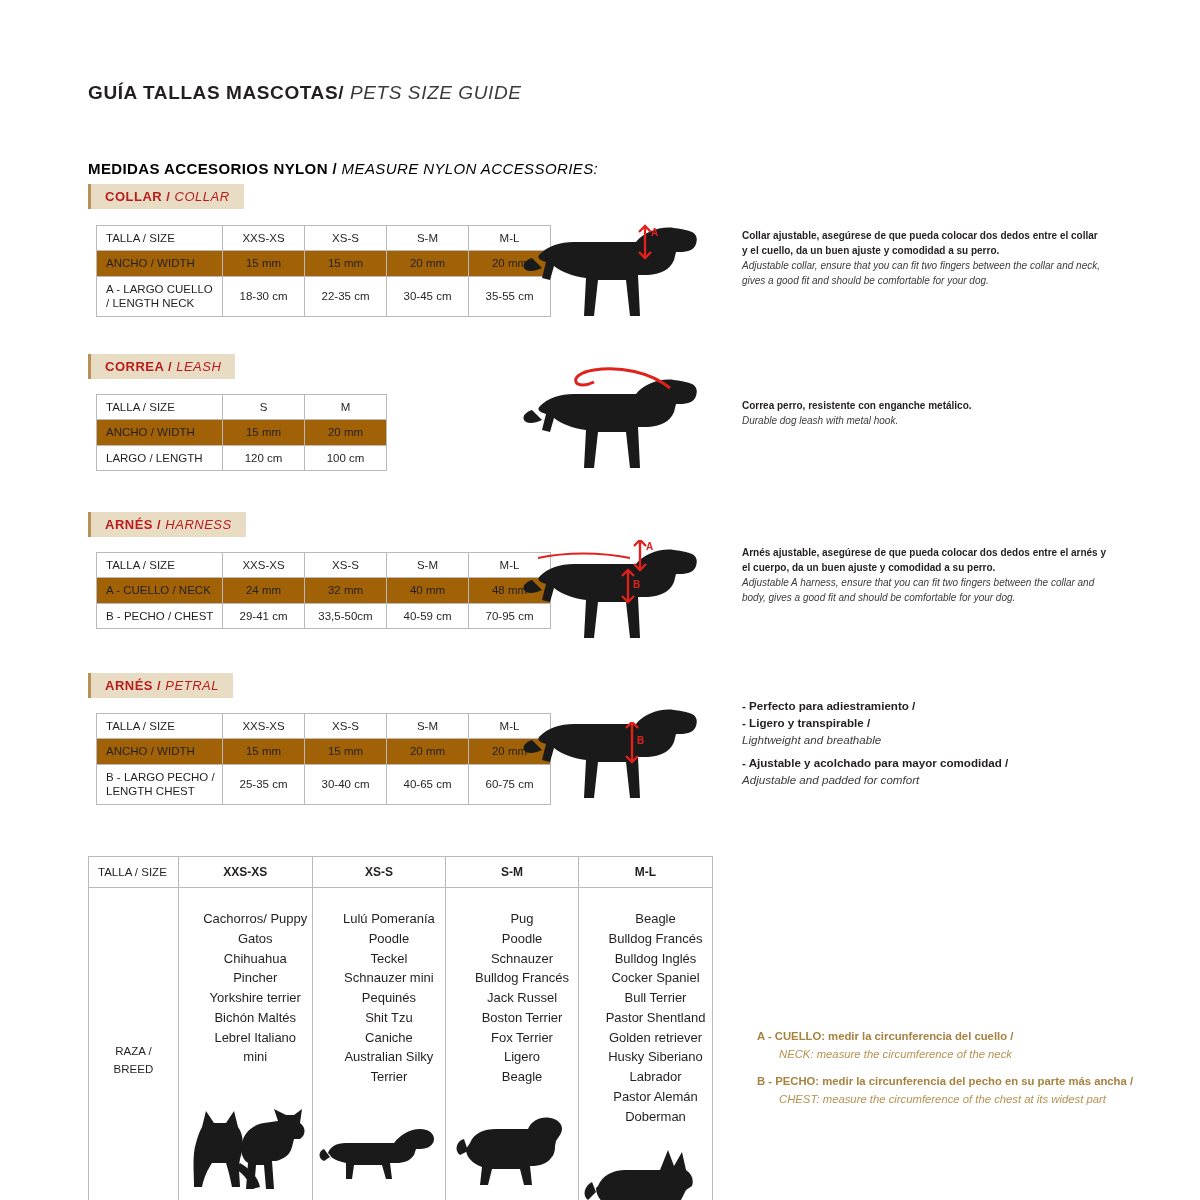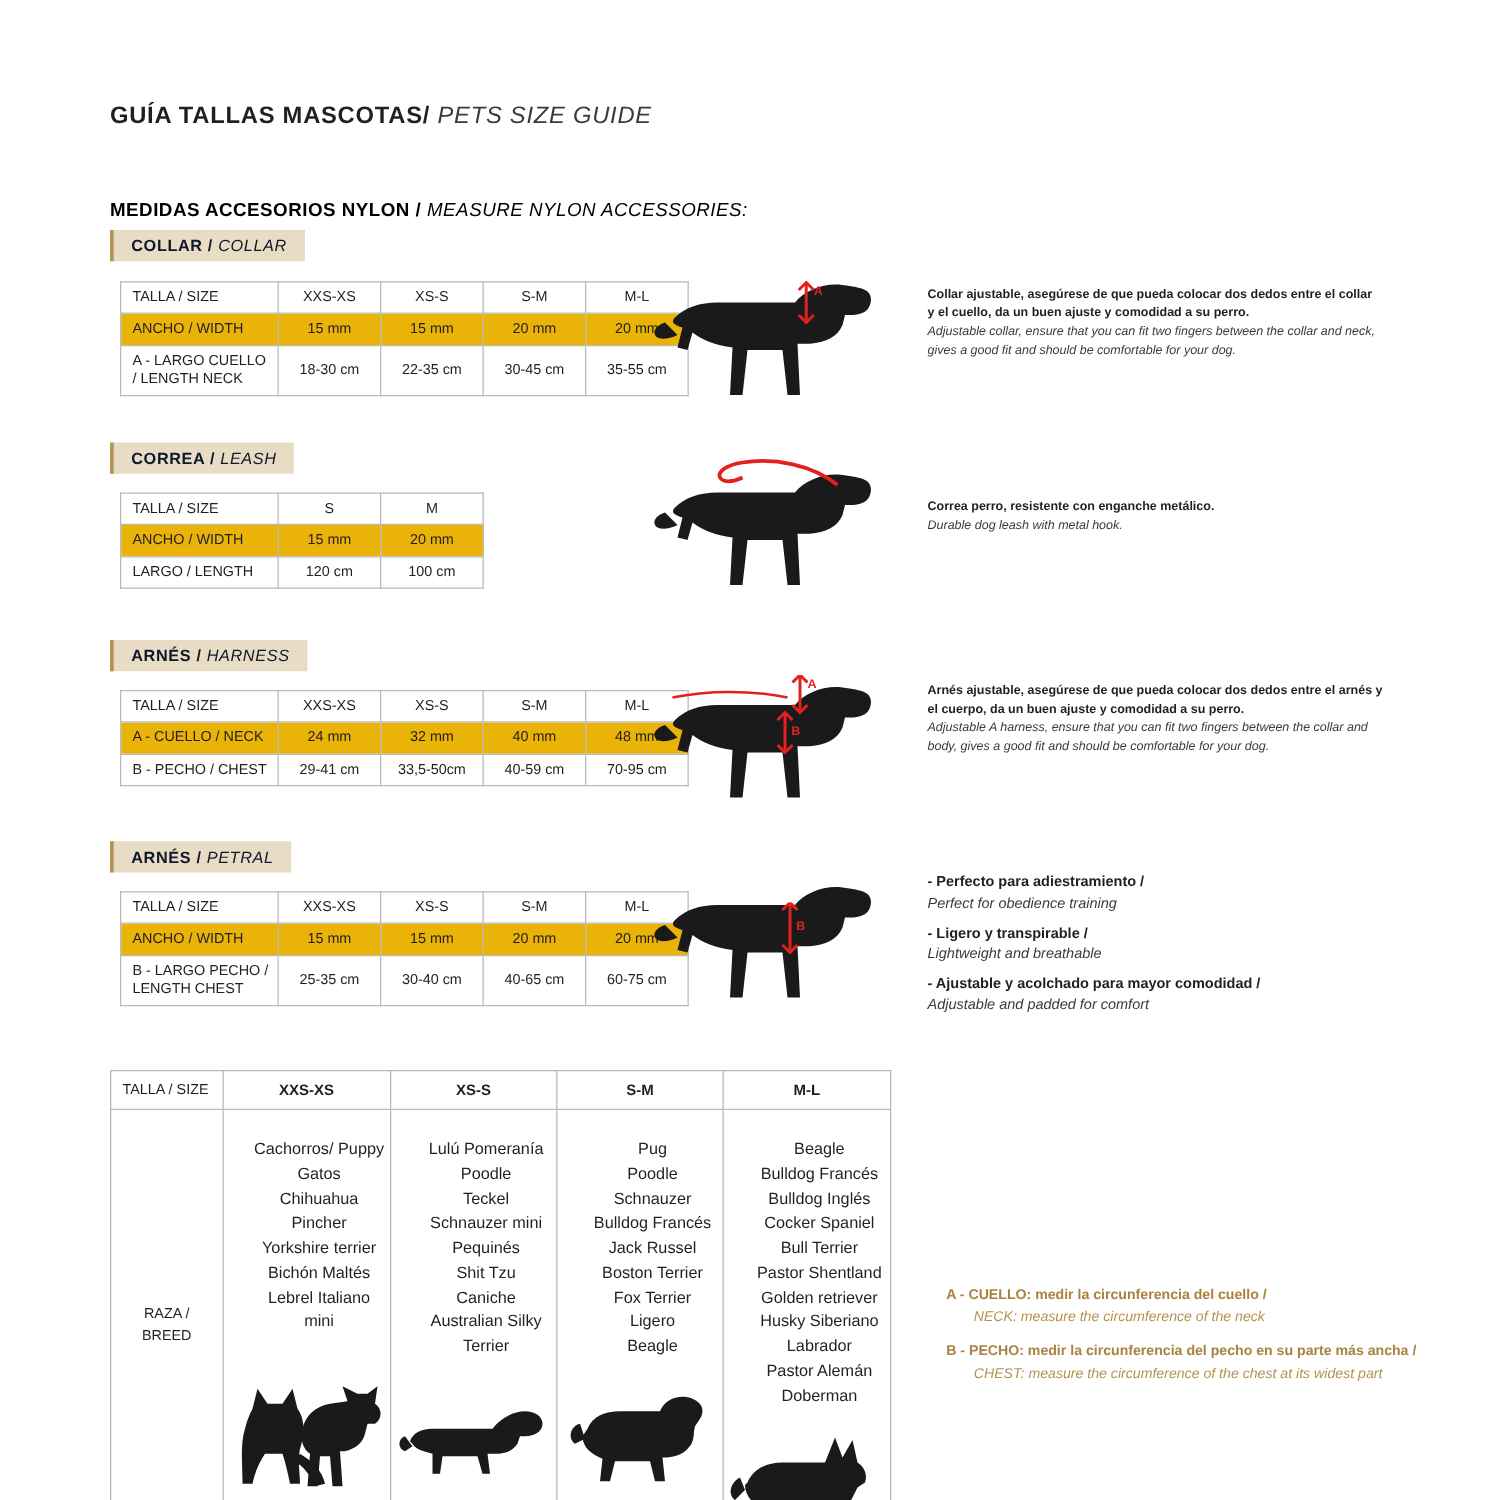--- a/index.html
+++ b/index.html
@@ -22,40 +22,40 @@
   .sub-title{
     position:absolute;left:88px;top:140px;
     font-size:15px;font-weight:bold;letter-spacing:.4px;color:#000000;margin-top:20px;
   }
   .sub-title .light{font-weight:normal;font-style:italic;}
 
   
   .sect-tag{
     position:absolute;
     background:#e9dcc4;
-    color:#0f172a;
+    color:#b91c1c;
     font-size:13px;font-weight:bold;letter-spacing:.5px;
     padding:5px 14px 5px 14px;
     border-left:3px solid #b79256;
   }
   .sect-tag .it{font-weight:normal;font-style:italic;}
 
   
   table.sz{
     position:absolute;border-collapse:collapse;
     font-size:11.5px;color:#231f20;
   }
   table.sz td{
     border:1px solid #b9b9b9;
     padding:5px 6px;
     text-align:center;
     line-height:1.25;
   }
   table.sz td.lbl{text-align:left;padding-left:9px;}
-  tr.shade td{background:#eab308;}
+  tr.shade td{background:#a16207;}
   tr.head td{background:#ffffff;font-weight:normal;}
 
   
   .desc{position:absolute;font-size:10px;line-height:1.5;}
   .desc .es{font-weight:bold;color:#231f20;}
   .desc .en{font-style:italic;color:#3b3b3b;}
 
   .bullets{position:absolute;font-size:11.6px;line-height:1.45;}
   .bullets .es{font-weight:bold;display:block;}
   .bullets .en{font-style:italic;color:#3b3b3b;display:block;margin-bottom:7px;}
@@ -268,21 +268,20 @@
     <svg width="40" height="70" viewBox="0 0 40 70" style="position:absolute;left:98px;top:32px;">
       <path d="M8 6 L14 0 L20 6" fill="none" stroke="#e2211c" stroke-width="2.4"></path>
       <line x1="14" y1="0" x2="14" y2="40" stroke="#e2211c" stroke-width="2.4"></line>
       <path d="M8 34 L14 40 L20 34" fill="none" stroke="#e2211c" stroke-width="2.4"></path>
       <text x="19" y="22" font-family="&quot;Liberation Sans&quot;, sans-serif" font-size="10" font-weight="bold" fill="#e2211c">B</text>
     </svg>
   </div>
 
   <div class="bullets" style="left:742px;top:698px;width:370px;">
     <span class="es">- Perfecto para adiestramiento /</span>
-    <span class="en">Perfect for obedience training</span>
     <span class="es">- Ligero y transpirable /</span>
     <span class="en">Lightweight and breathable</span>
     <span class="es">- Ajustable y acolchado para mayor comodidad /</span>
     <span class="en">Adjustable and padded for comfort</span>
   </div>
 
   <table class="breed">
     <tbody>
         <tr>
       <td class="hl" style="width:88px;height:28px">TALLA / SIZE</td>

